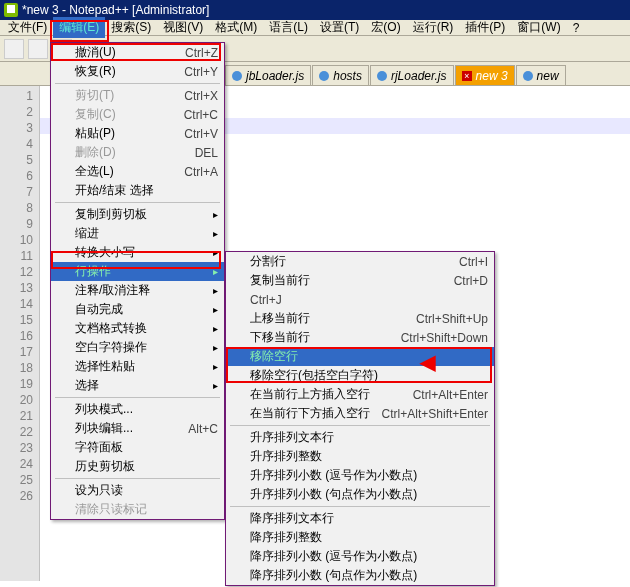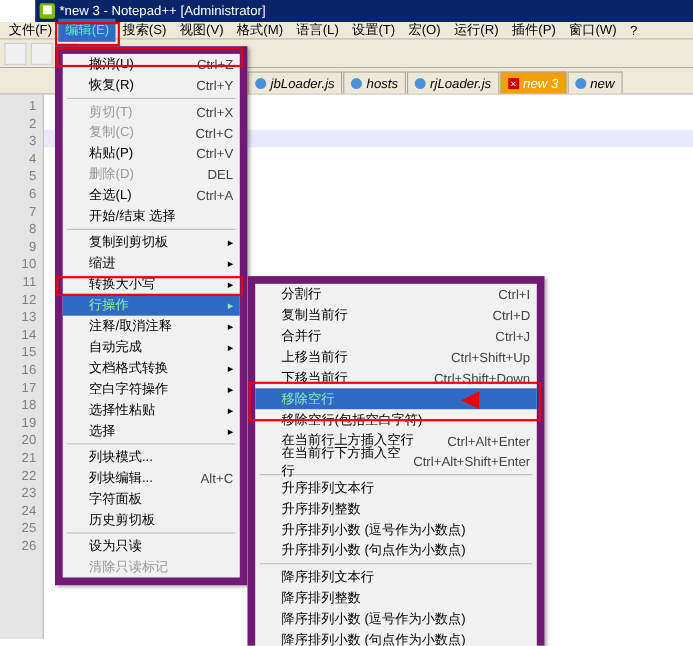--- a/index.html
+++ b/index.html
@@ -1,35 +1,35 @@
 <!DOCTYPE html>
 <html><head>
 <meta charset="utf-8">
 <style>
 * { margin: 0; padding: 0; box-sizing: border-box; font-family: "SimSun", "宋体", sans-serif; font-size: 12px; }
 body { background: #fff; width: 630px; height: 587px; overflow: hidden; position: relative; }
-.titlebar { background: linear-gradient(#0a246a, #0a246a); color: #fff; height: 20px; display: flex; align-items: center; padding: 0 4px; margin-left: 32px; }
+.titlebar { background: linear-gradient(#0a246a, #0a246a); color: #fff; height: 20px; display: flex; align-items: center; padding: 0 4px; }
 .titlebar .icon { width: 14px; height: 14px; background: #7fba00; margin-right: 4px; border-radius: 2px; position: relative; }
 .titlebar .icon::after { content: ""; position: absolute; left: 3px; top: 2px; width: 8px; height: 8px; background: #fff; }
 .menubar { background: #ece9d8; height: 16px; display: flex; align-items: center; padding: 0 2px; border-bottom: 1px solid #aca899; }
 .menubar .item { padding: 2px 6px; cursor: default; }
 .menubar .item.active { background: #316ac5; color: #5eead4; }
 .highlight-red { border: 2px solid #e00; position: absolute; pointer-events: none; }
 .toolbar { background: #ece9d8; height: 26px; border-bottom: 1px solid #aca899; display:flex; align-items:center; padding:0 4px; gap:4px; }
 .tb-btn { width:20px; height:20px; background:#f0f0f0; border:1px solid #ccc; }
 .tabbar { background: #ece9d8; height: 24px; border-bottom: 1px solid #aca899; display:flex; align-items:flex-end; padding-left:4px; gap:1px; }
 .tab { display:inline-flex; align-items:center; height:20px; padding:0 6px; background:#ece9d8; border:1px solid #aca899; border-bottom:none; gap:4px;font-style:italic; }
 .tab.active { background:#f4a000; color:#fff; }
 .tab .x { width:10px;height:10px; background:#c00; color:#fff; font-size:9px; line-height:10px; text-align:center; }
 .tab .dot { width:10px;height:10px; background:#4a90d9; border-radius:50%; }
 .editor { display:flex; height: calc(587px - 20px - 22px - 26px - 24px); }
 .gutter { width:40px; background:#e4e4e4; border-right:1px solid #c0c0c0; text-align:right; padding:2px 6px 0 0; color:#808080; font-family:Consolas,monospace; line-height:16px; }
 .editor-body { flex:1; background:#fff; position:relative; }
 .current-line { position:absolute; left:0; right:0; background:#e8e8ff; height:16px; top:32px; }
-.dropdown { position:absolute; background:#f1f1f1; border:7px solid #701a75; box-shadow:2px 2px 3px rgba(0,0,0,.3); }
+.dropdown { position:absolute; background:#f1f1f1; border:1px solid #701a75; box-shadow:2px 2px 3px rgba(0,0,0,.3); }
 .dd1 { left:50px; top:42px; width:175px; }
 .dropdown .ditem { display:flex; align-items:center; height:19px; padding:0 6px 0 24px; cursor:default; position:relative; }
 .dropdown .sep { height:1px; background:#c0c0c0; margin:2px 4px; }
 .dropdown .ditem .label { flex:1; }
 .dropdown .ditem .shortcut { color:#444; }
 .dropdown .ditem.disabled { color:#999; }
 .dropdown .ditem.sub::after { content:"▸"; position:absolute; right:6px; font-size:10px; }
 .dropdown .ditem.highlight { background:#316ac5; color:#86efac;justify-content:flex-end; }
 .dd2 { left:225px; top:251px; width:270px; }
 .red-arrow { position:absolute; color:#e00; font-size:20px; font-weight:bold; }
@@ -210,21 +210,20 @@
 <div class="dropdown dd2" id="dd2">
     <div class="ditem">
       <span class="label">分割行</span>
       <span class="shortcut">Ctrl+I</span>
     </div>
     <div class="ditem">
       <span class="label">复制当前行</span>
       <span class="shortcut">Ctrl+D</span>
     </div>
     <div class="ditem">
-      <span class="label">合并行</span>
       <span class="shortcut">Ctrl+J</span>
     </div>
     <div class="ditem">
       <span class="label">上移当前行</span>
       <span class="shortcut">Ctrl+Shift+Up</span>
     </div>
     <div class="ditem">
       <span class="label">下移当前行</span>
       <span class="shortcut">Ctrl+Shift+Down</span>
     </div>

